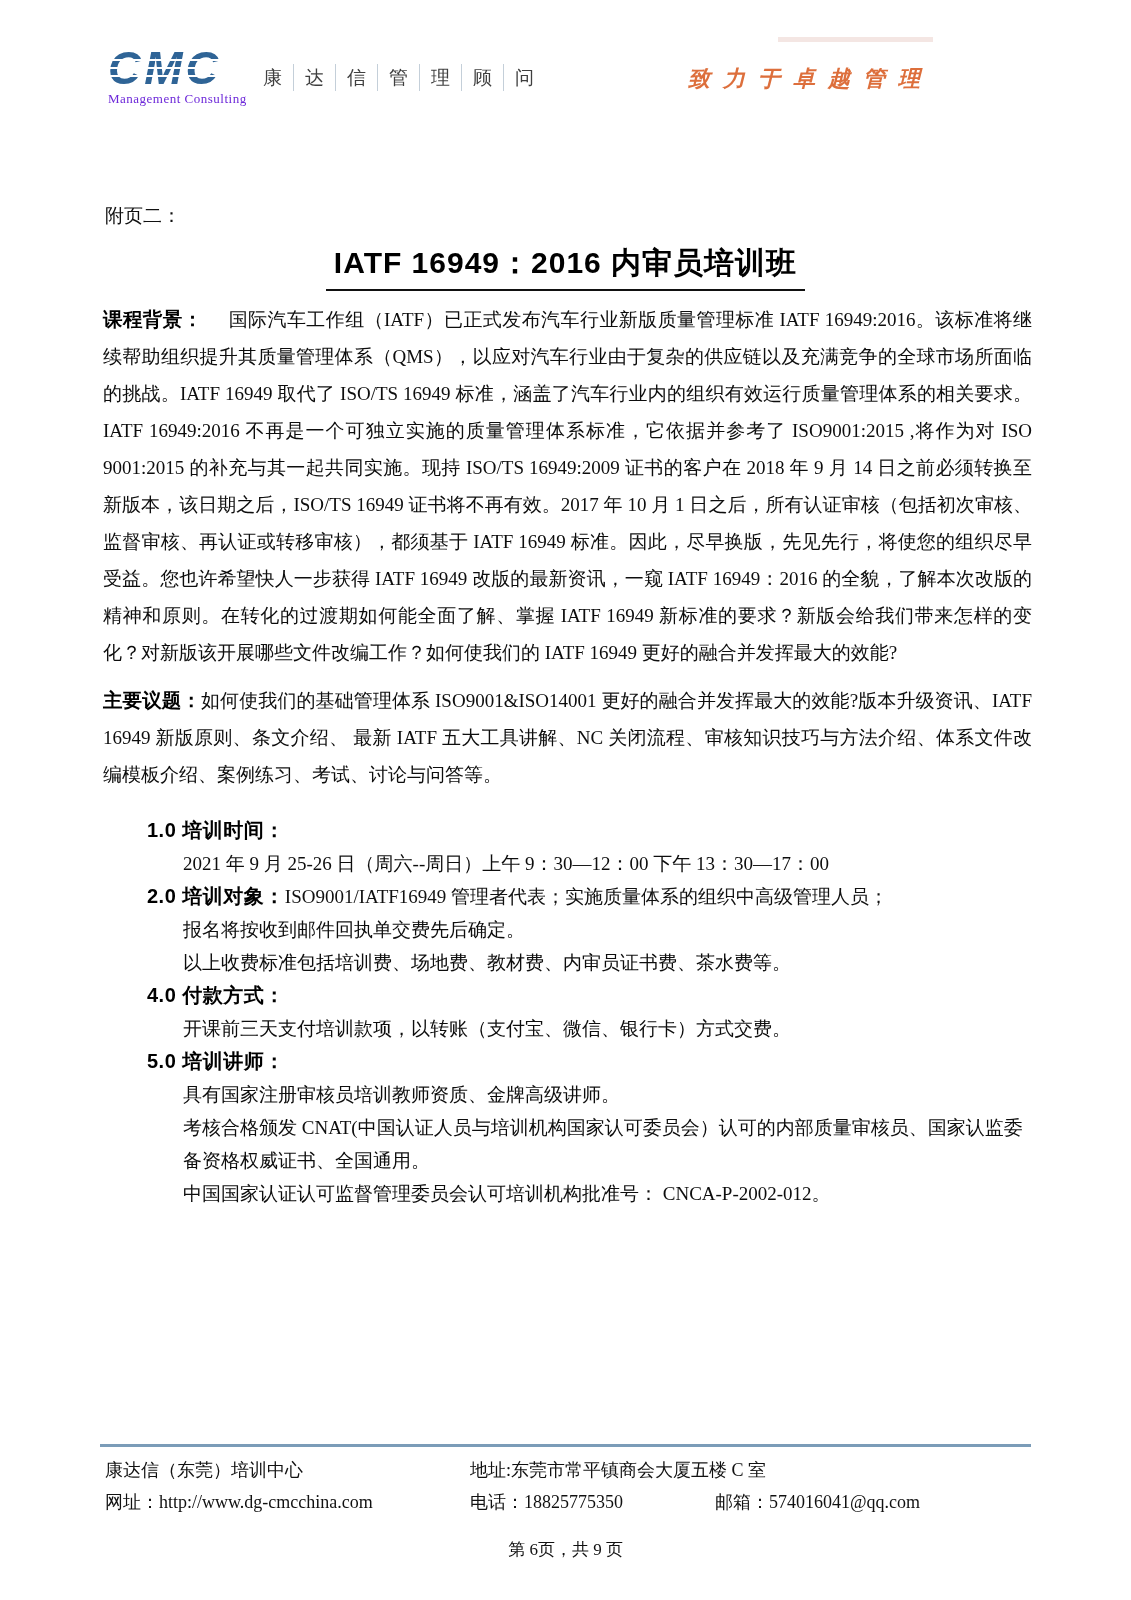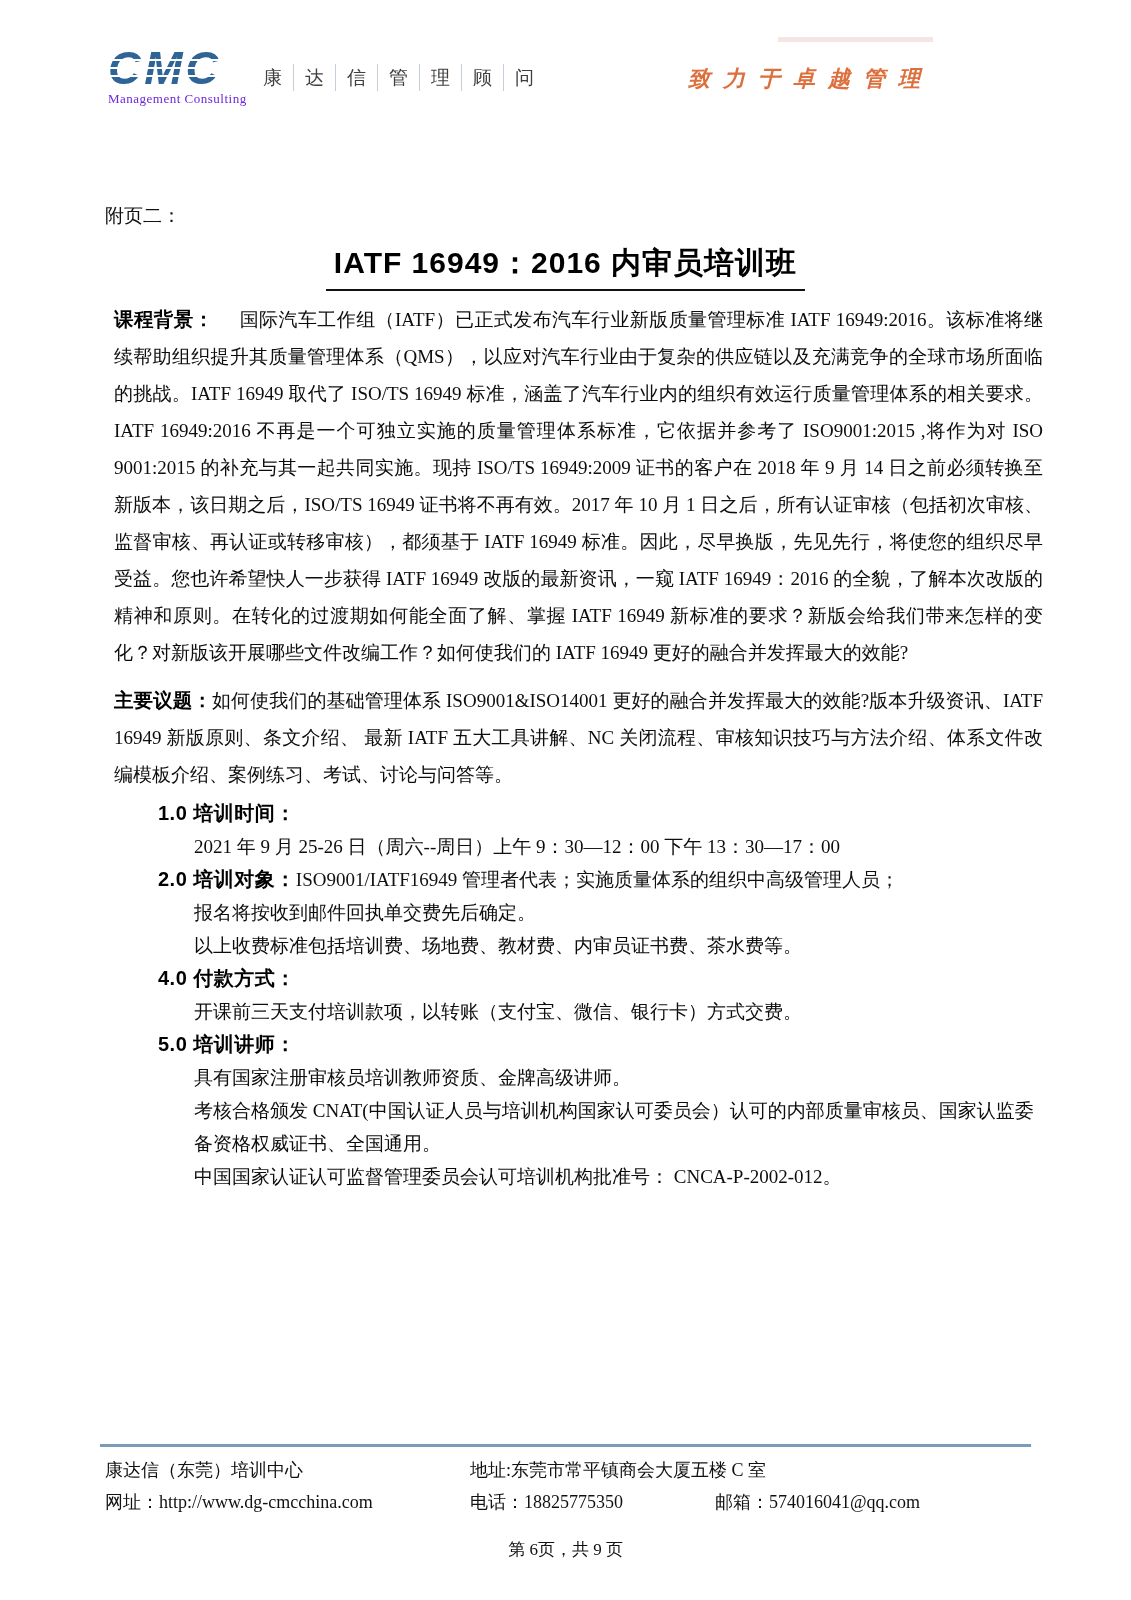--- a/index.html
+++ b/index.html
@@ -38,30 +38,30 @@
 
   
   .page-label { position:absolute; left:105px; top:203px; font-size:19px; }
   .title-row { position:absolute; left:0; top:243px; width:100%; text-align:center; }
   .doc-title {
     display:inline-block; font-family:Liberation Sans, sans-serif;
     font-weight:bold; font-size:30px; color:#000;
     border-bottom:2px solid #111; padding:0 8px 5px 8px; letter-spacing:1px;
   }
 
-  .content { position:absolute; left:114px; top:301px; width:929px; }
+  .content { position:absolute; left:103px; top:301px; width:929px; }
   .para { margin:0; font-size:19px; line-height:37px; text-align:justify; color:#0d0d0d; }
   .para + .para { margin-top:11px; }
   .para-label {
     font-family:"Liberation Sans","DejaVu Sans",sans-serif;
     font-weight:bold; font-size:19.5px; color:#000;
   }
   .label-gap { margin-right:26px; }
 
-  .sections { margin-top:4px; margin-left:44px; }
+  .sections { margin-top:21px; margin-left:44px; }
   .sec-head {
     margin:0; font-size:19px; line-height:33px;
   }
   .sec-head-label {
     font-family:"Liberation Sans","DejaVu Sans",sans-serif;
     font-weight:bold; font-size:20px; color:#000; letter-spacing:0.5px;
   }
   .sec-inline { font-family:"Liberation Serif",serif; font-size:19px; font-weight:normal; }
   .sec-line { margin:0 0 0 36px; font-size:19px; line-height:33px; color:#0d0d0d; max-width:850px; }
 

